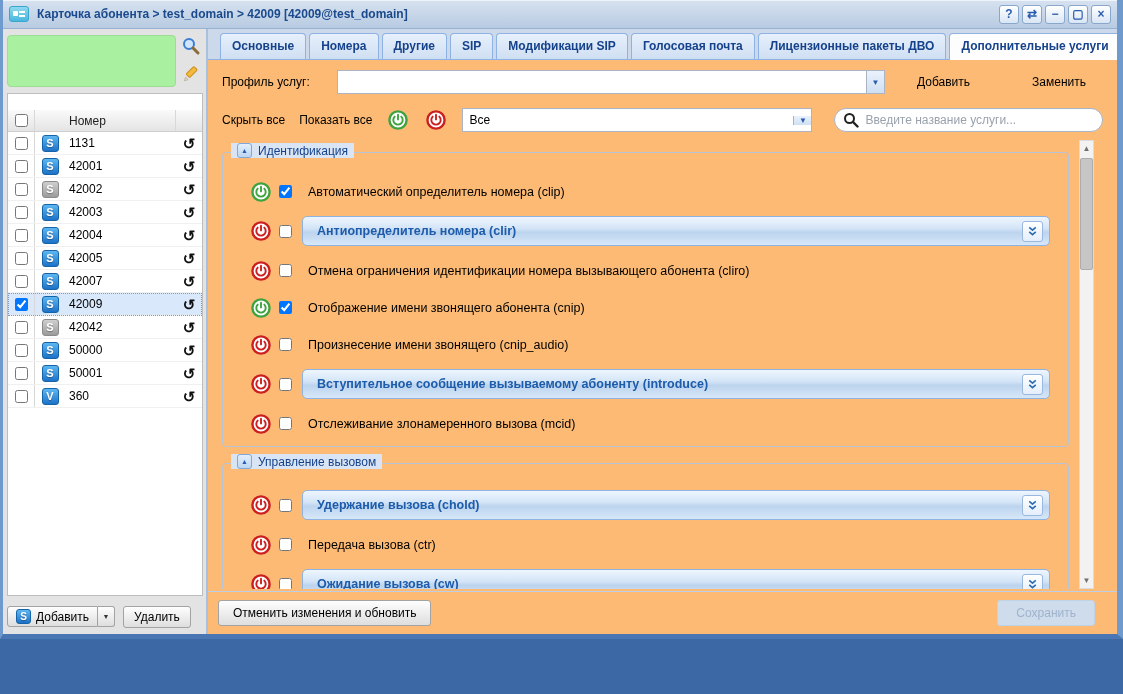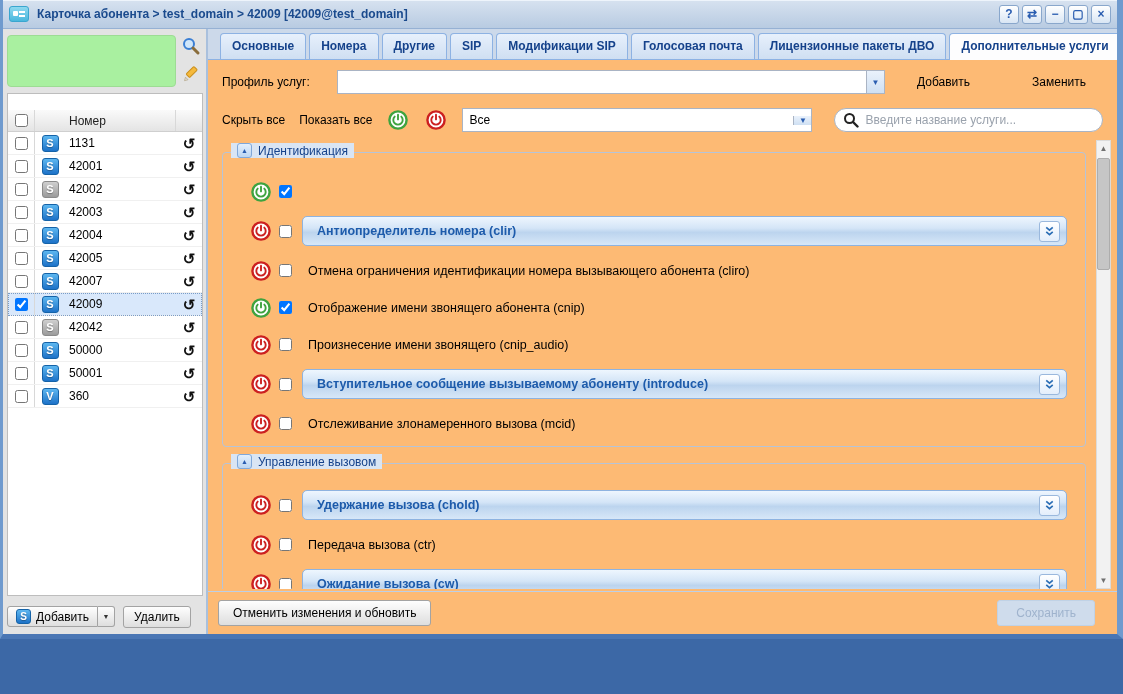--- a/index.html
+++ b/index.html
@@ -84,21 +84,21 @@
   .toolbar2 { flex:0 0 32px; display:flex; align-items:center; padding:0 14px; gap:14px; }
   .toolbar2 .power { margin:0 2px; }
   .select { display:flex; height:24px; width:350px; flex:0 0 350px; border:1px solid #aab4c4; background:#fff; align-items:center; }
   .select .val { flex:1; padding:0 6px; }
   .searchbox { position:relative; flex:1; height:24px; margin-left:8px; }
   .searchbox input { width:100%; height:24px; border:1px solid #a9b4c4; border-radius:13px; padding:0 10px 0 30px;
     font:inherit; color:#333; outline:none; }
   .searchbox input::placeholder { color:#9aa2ad; }
   .searchbox svg { position:absolute; left:9px; top:4px; }
 
-  .services-wrap { flex:1; display:flex; min-height:0; padding:4px 6px 2px 4px; }
+  .services-wrap { flex:1; display:flex; min-height:0; padding:4px 23px 2px 4px; }
   .services { flex:1; overflow:hidden; position:relative; padding:8px 4px 0 10px; }
 
   .fieldset { border:1px solid #b6c4d8; border-radius:4px; position:relative; margin:4px 6px 16px 0; padding:20px 18px 4px 28px; }
   .legend { position:absolute; top:-10px; left:8px; background:#d9e5f4; padding:0 6px; display:flex; align-items:center; gap:6px; }
   .legend-toggle { width:15px; height:15px; border:1px solid #7fa7d9; border-radius:3px;
     background:linear-gradient(#e3effc,#bcd6f2); color:#2a5db0; font-size:7px; line-height:13px; text-align:center; cursor:pointer; }
   .legend-title { color:#15428b; font-size:12px; }
 
   .svc-row { display:flex; align-items:center; min-height:37px; gap:8px; }
   .svc-row.barred { min-height:42px; }
@@ -386,20 +386,21 @@
                 <button class="legend-toggle">▲</button>
                 <span class="legend-title">Идентификация</span>
               </div>
               <div class="svc-row">
                 <button class="power"><svg width="20" height="20" viewBox="0 0 20 20">
                     <circle cx="10" cy="10" r="8.6" fill="#fff" stroke="#3fa33f" stroke-width="2.4"></circle>
                     <line x1="10" y1="4.6" x2="10" y2="9.4" stroke="#3fa33f" stroke-width="1.9" stroke-linecap="round"></line>
                     <path d="M6.7 6.6 a4.7 4.7 0 1 0 6.6 0" fill="none" stroke="#3fa33f" stroke-width="1.9" stroke-linecap="round"></path>
                   </svg></button>
                 <input type="checkbox" checked="" style="">
+                <span class="svc-label">Автоматический определитель номера (clip)</span>
               </div>
               <div class="svc-row barred">
                 <button class="power"><svg width="20" height="20" viewBox="0 0 20 20">
                     <circle cx="10" cy="10" r="8.6" fill="#fff" stroke="#cc2020" stroke-width="2.4"></circle>
                     <line x1="10" y1="4.6" x2="10" y2="9.4" stroke="#cc2020" stroke-width="1.9" stroke-linecap="round"></line>
                     <path d="M6.7 6.6 a4.7 4.7 0 1 0 6.6 0" fill="none" stroke="#cc2020" stroke-width="1.9" stroke-linecap="round"></path>
                   </svg></button>
                 <input type="checkbox" style="">
                 <div class="svc-bar">
                   <span class="bar-label">Антиопределитель номера (clir)</span>

